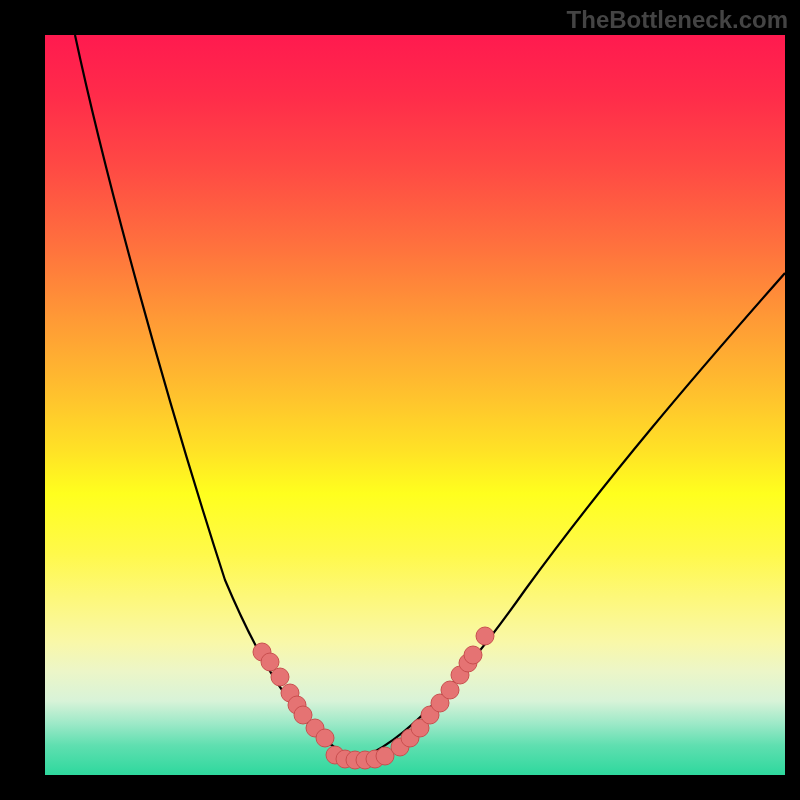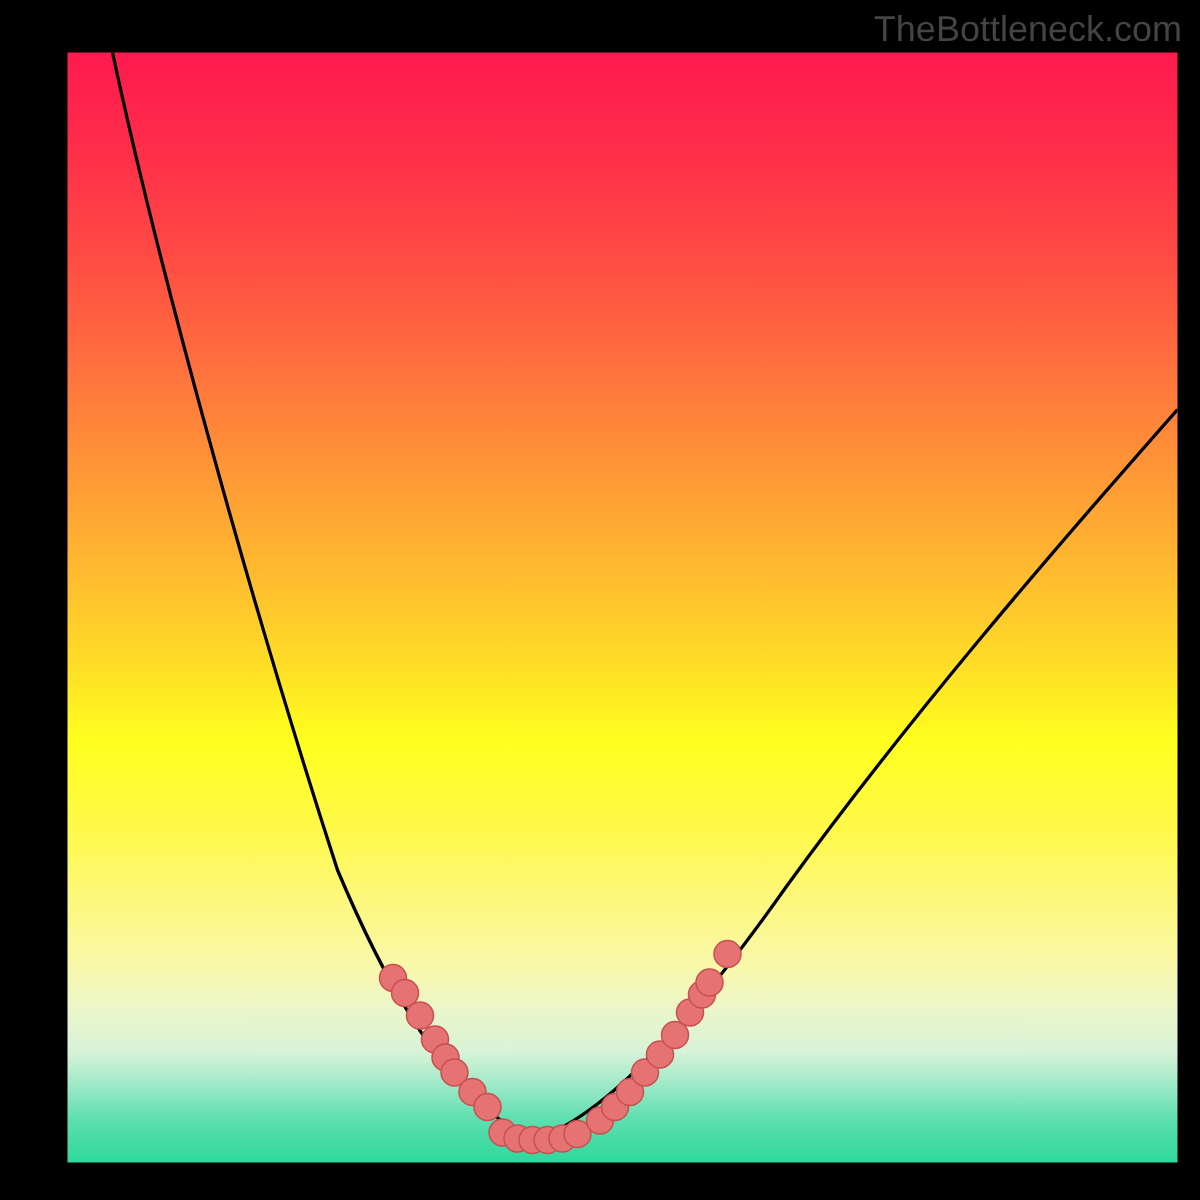--- a/index.html
+++ b/index.html
@@ -39,21 +39,21 @@
     left: 0; top: 0;
     width: 740px;
     height: 740px;
   }
   .watermark {
     position: absolute;
     top: 6px;
     right: 12px;
     font-family: Arial, Helvetica, sans-serif;
     font-size: 24px;
-    font-weight: 400;
+    font-weight: 700;
     color: #444;
     letter-spacing: 0px;
   }
 </style>
 </head>
 <body>
 
 <div class="outer">
   <div class="watermark">TheBottleneck.com</div>
   <div class="plot-area">

